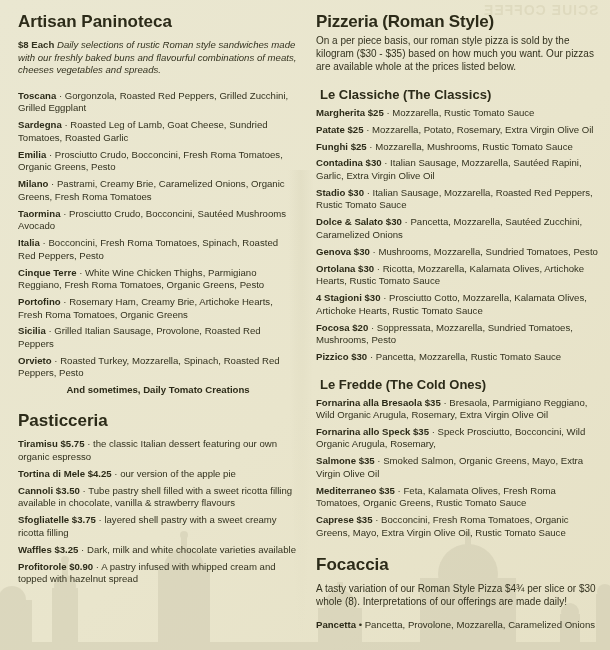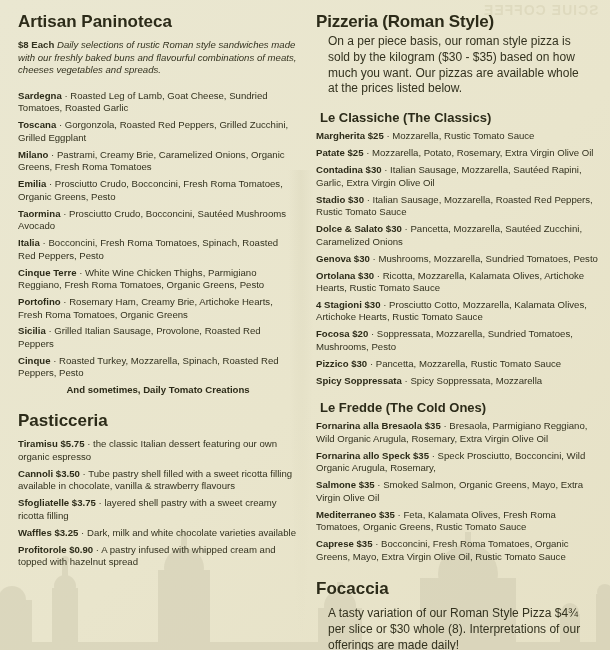--- a/index.html
+++ b/index.html
@@ -15,21 +15,21 @@
     background:linear-gradient(135deg,#eae7d1 0%,#e9e5cc 55%,#e6e1c6 100%);
   }
   .cols{position:relative;z-index:2;display:flex;gap:18px;}
   .col-left{width:280px;flex:0 0 280px;}
   .col-right{width:284px;flex:0 0 284px;}
   h1{font-size:17px;font-weight:700;margin:0 0 7px;color:#2c2b19;}
   h1.big{font-size:17px;margin:0 0 2px;letter-spacing:-0.2px;}
   h2{font-size:13px;font-weight:700;margin:13px 4px 5px;color:#2c2b19;}
   .intro{font-size:9.6px;line-height:1.32;margin:0 0 13px;}
   .intro i{font-style:italic;}
-  .intro2{font-size:12px;line-height:1.32;margin:0 12px 10px;}
+  .intro2{font-size:10px;line-height:1.32;margin:0 0 10px;}
   .item{font-size:9.6px;line-height:1.3;margin:0 0 4.5px;}
   .item b{font-weight:700;color:#2c2b19;}
   .center-note{font-size:9.6px;font-weight:700;text-align:center;margin:3px 0 16px;color:#2c2b19;}
   .section-gap{margin-top:16px;}
   
   .ghost{
     position:absolute;z-index:1;color:#b9b28d;font-weight:700;
     transform:scaleX(-1);opacity:.22;pointer-events:none;user-select:none;
   }
   .ghost-top{top:2px;right:12px;font-size:14px;letter-spacing:1px;}
@@ -74,49 +74,50 @@
   </svg>
 
   <div class="cols">
 
     <div class="col-left">
       <section>
         <h1>Artisan Paninoteca</h1>
         <p class="intro"><b>$8 Each</b> <i>Daily selections of rustic Roman style sandwiches made with our freshly baked buns and flavourful combinations of meats, cheeses vegetables and spreads.</i></p>
         <div>
 
+            <p class="item"><b>Toscana</b> <span>· Gorgonzola, Roasted Red Peppers, Grilled Zucchini, Grilled Eggplant</span></p>
+
             <p class="item"><b>Sardegna</b> <span>· Roasted Leg of Lamb, Goat Cheese, Sundried Tomatoes, Roasted Garlic</span></p>
 
-            <p class="item"><b>Toscana</b> <span>· Gorgonzola, Roasted Red Peppers, Grilled Zucchini, Grilled Eggplant</span></p>
+            <p class="item"><b>Emilia</b> <span>· Prosciutto Crudo, Bocconcini, Fresh Roma Tomatoes, Organic Greens, Pesto</span></p>
 
             <p class="item"><b>Milano</b> <span>· Pastrami, Creamy Brie, Caramelized Onions, Organic Greens, Fresh Roma Tomatoes</span></p>
-
-            <p class="item"><b>Emilia</b> <span>· Prosciutto Crudo, Bocconcini, Fresh Roma Tomatoes, Organic Greens, Pesto</span></p>
 
             <p class="item"><b>Taormina</b> <span>· Prosciutto Crudo, Bocconcini, Sautéed Mushrooms Avocado</span></p>
 
             <p class="item"><b>Italia</b> <span>· Bocconcini, Fresh Roma Tomatoes, Spinach, Roasted Red Peppers, Pesto</span></p>
 
             <p class="item"><b>Cinque Terre</b> <span>· White Wine Chicken Thighs, Parmigiano Reggiano, Fresh Roma Tomatoes, Organic Greens, Pesto</span></p>
 
             <p class="item"><b>Portofino</b> <span>· Rosemary Ham, Creamy Brie, Artichoke Hearts, Fresh Roma Tomatoes, Organic Greens</span></p>
 
             <p class="item"><b>Sicilia</b> <span>· Grilled Italian Sausage, Provolone, Roasted Red Peppers</span></p>
 
-            <p class="item"><b>Cinque</b> <span>· Roasted Turkey, Mozzarella, Spinach, Roasted Red Peppers, Pesto</span></p>
+            <p class="item"><b>Orvieto</b> <span>· Roasted Turkey, Mozzarella, Spinach, Roasted Red Peppers, Pesto</span></p>
           </div>
         <p class="center-note">And sometimes, Daily Tomato Creations</p>
       </section>
 
       <section>
         <h1>Pasticceria</h1>
         <div>
 
             <p class="item"><b>Tiramisu $5.75</b> <span>· the classic Italian dessert featuring our own organic espresso</span></p>
 
+            <p class="item"><b>Tortina di Mele $4.25</b> <span>· our version of the apple pie</span></p>
 
             <p class="item"><b>Cannoli $3.50</b> <span>· Tube pastry shell filled with a sweet ricotta filling available in chocolate, vanilla &amp; strawberry flavours</span></p>
 
             <p class="item"><b>Sfogliatelle $3.75</b> <span>· layered shell pastry with a sweet creamy ricotta filling</span></p>
 
             <p class="item"><b>Waffles $3.25</b> <span>· Dark, milk and white chocolate varieties available</span></p>
 
             <p class="item"><b>Profitorole $0.90</b> <span>· A pastry infused with whipped cream and topped with hazelnut spread</span></p>
           </div>
       </section>
@@ -127,41 +128,41 @@
         <h1 class="big">Pizzeria (Roman Style)</h1>
         <p class="intro2">On a per piece basis, our roman style pizza is sold by the kilogram ($30 - $35) based on how much you want. Our pizzas are available whole at the prices listed below.</p>
 
         <h2>Le Classiche (The Classics)</h2>
         <div>
 
             <p class="item"><b>Margherita $25</b> <span>· Mozzarella, Rustic Tomato Sauce</span></p>
 
             <p class="item"><b>Patate $25</b> <span>· Mozzarella, Potato, Rosemary, Extra Virgin Olive Oil</span></p>
 
+            <p class="item"><b>Funghi $25</b> <span>· Mozzarella, Mushrooms, Rustic Tomato Sauce</span></p>
           </div>
 
         <div>
 
             <p class="item"><b>Contadina $30</b> <span>· Italian Sausage, Mozzarella, Sautéed Rapini, Garlic, Extra Virgin Olive Oil</span></p>
 
             <p class="item"><b>Stadio $30</b> <span>· Italian Sausage, Mozzarella, Roasted Red Peppers, Rustic Tomato Sauce</span></p>
 
             <p class="item"><b>Dolce &amp; Salato $30</b> <span>· Pancetta, Mozzarella, Sautéed Zucchini, Caramelized Onions</span></p>
 
             <p class="item"><b>Genova $30</b> <span>· Mushrooms, Mozzarella, Sundried Tomatoes, Pesto</span></p>
 
             <p class="item"><b>Ortolana $30</b> <span>· Ricotta, Mozzarella, Kalamata Olives, Artichoke Hearts, Rustic Tomato Sauce</span></p>
 
             <p class="item"><b>4 Stagioni $30</b> <span>· Prosciutto Cotto, Mozzarella, Kalamata Olives, Artichoke Hearts, Rustic Tomato Sauce</span></p>
 
             <p class="item"><b>Focosa $20</b> <span>· Soppressata, Mozzarella, Sundried Tomatoes, Mushrooms, Pesto</span></p>
 
             <p class="item"><b>Pizzico $30</b> <span>· Pancetta, Mozzarella, Rustic Tomato Sauce</span></p>
 
-            <p class="item"><b>Spicy Soppressata</b> <span>· Spicy Soppressata, Mozzarella</span></p>
           </div>
 
         <h2>Le Fredde (The Cold Ones)</h2>
         <div>
 
             <p class="item"><b>Fornarina alla Bresaola $35</b> <span>· Bresaola, Parmigiano Reggiano, Wild Organic Arugula, Rosemary, Extra Virgin Olive Oil</span></p>
 
             <p class="item"><b>Fornarina allo Speck $35</b> <span>· Speck Prosciutto, Bocconcini, Wild Organic Arugula, Rosemary,</span></p>
 
             <p class="item"><b>Salmone $35</b> <span>· Smoked Salmon, Organic Greens, Mayo, Extra Virgin Olive Oil</span></p>

